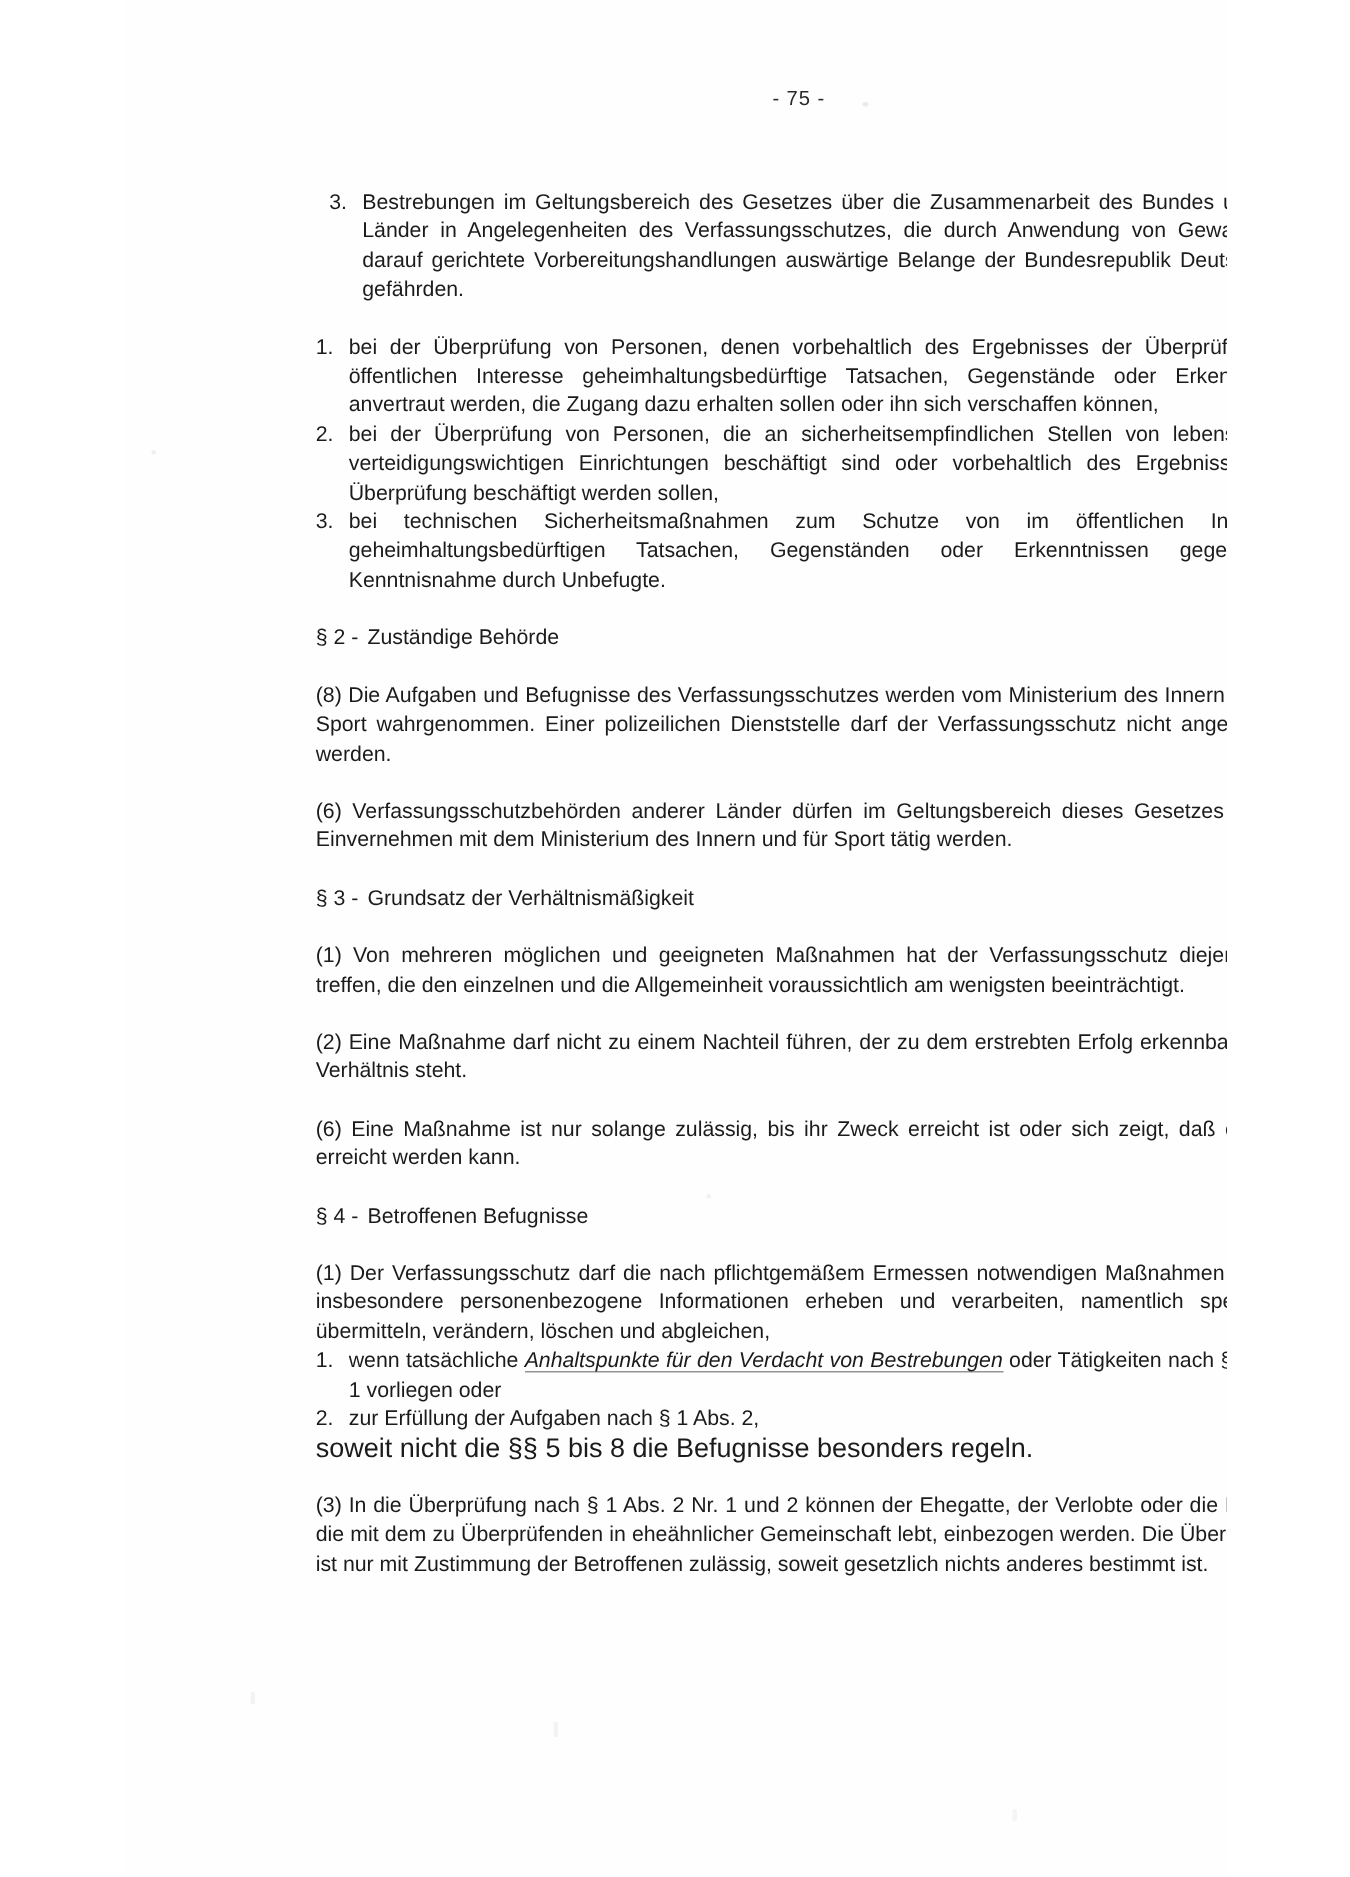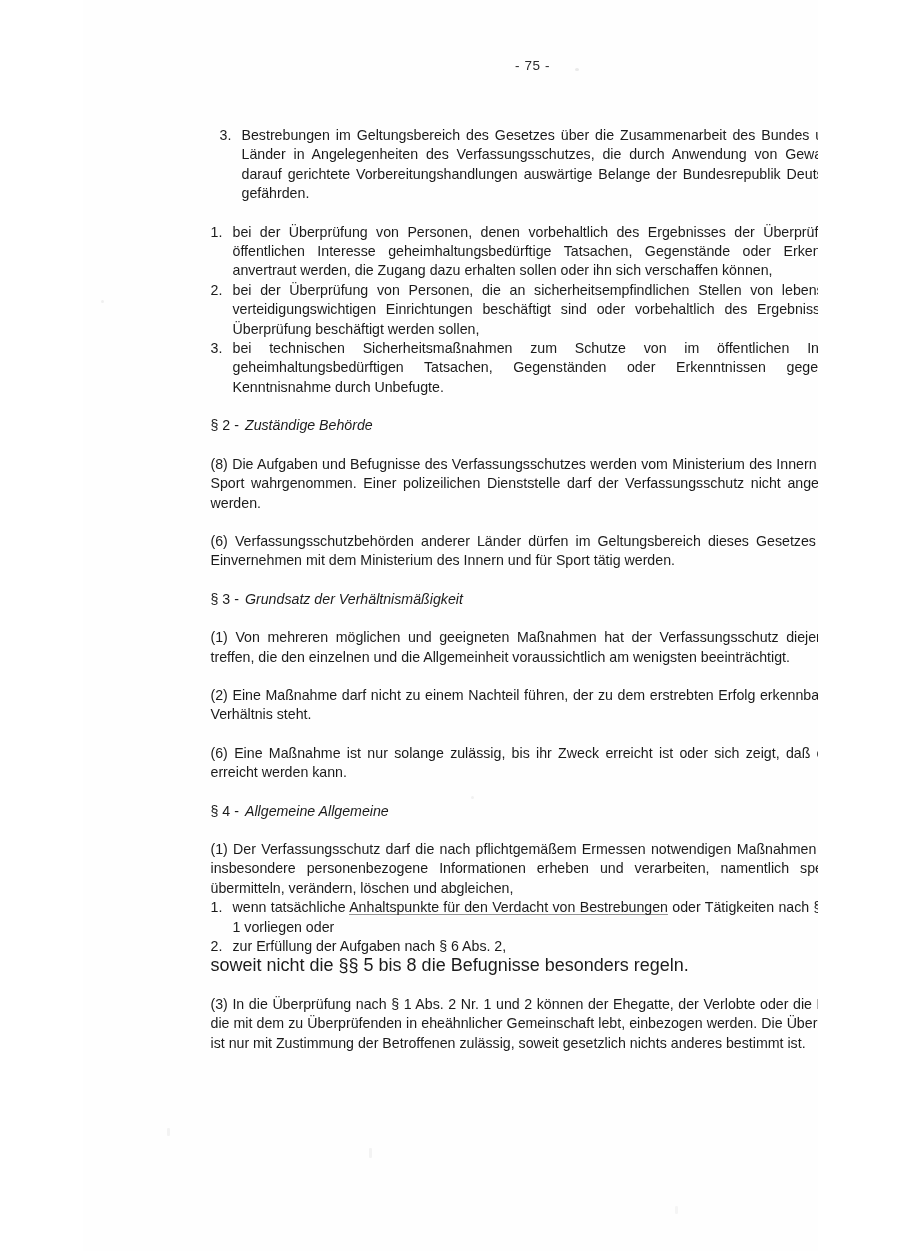--- a/index.html
+++ b/index.html
@@ -67,21 +67,20 @@
   }
   .heading .sec-no {
     font-style: normal;
     font-weight: 400;
   }
   .heading .sec-dash {
     font-style: normal;
     padding: 0 6px 0 4px;
   }
   .heading .sec-title {
-    font-style: italic;
   }
 
   
   .numlist {
     list-style: none;
     margin: 0 0 19px 0;
     padding: 0;
   }
   .numlist.tight { margin-bottom: 0; }
   .numlist > li {
@@ -112,20 +111,21 @@
     margin: 0 0 19px 0;
   }
 
   
   .marked {
     background-image: linear-gradient(to right,
         rgba(60,60,60,0.55) 0, rgba(60,60,60,0.55) 100%);
     background-repeat: repeat-x;
     background-size: 3px 1px;
     background-position: 0 1.02em;
+    font-style: italic;
   }
 </style>
 </head>
 <body>
 
 <div class="page">
 
   <div class="speck" style="left:492px;top:68px;width:4px;height:3px;opacity:.55;"></div>
   <div class="speck" style="left:18px;top:300px;width:3px;height:3px;opacity:.4;"></div>
   <div class="speck" style="left:806px;top:684px;width:3px;height:9px;opacity:.35;border-radius:1px;"></div>
@@ -173,31 +173,31 @@
 
     <div class="heading">
       <span class="sec-no">§ 3</span><span class="sec-dash">-</span><span class="sec-title">Grundsatz der Verhältnismäßigkeit</span>
     </div>
 
     <p class="para">(1) Von mehreren möglichen und geeigneten Maßnahmen hat der Verfassungsschutz diejenige zu treffen, die den einzelnen und die Allgemeinheit voraussichtlich am wenigsten beeinträchtigt.</p>
     <p class="para">(2) Eine Maßnahme darf nicht zu einem Nachteil führen, der zu dem erstrebten Erfolg erkennbar außer Verhältnis steht.</p>
     <p class="para">(6) Eine Maßnahme ist nur solange zulässig, bis ihr Zweck erreicht ist oder sich zeigt, daß er nicht erreicht werden kann.</p>
 
     <div class="heading">
-      <span class="sec-no">§ 4</span><span class="sec-dash">-</span><span class="sec-title">Allgemeine Allgemeine</span>
+      <span class="sec-no">§ 4</span><span class="sec-dash">-</span><span class="sec-title">Betroffenen Befugnisse</span>
     </div>
 
     <p class="para tight">(1) Der Verfassungsschutz darf die nach pflichtgemäßem Ermessen notwendigen Maßnahmen treffen, insbesondere personenbezogene Informationen erheben und verarbeiten, namentlich speichern, übermitteln, verändern, löschen und abgleichen,</p>
 
     <ul class="numlist tight">
       <li>
         <span class="marker">1.</span><span>wenn tatsächliche </span><span class="marked">Anhaltspunkte für den Verdacht von Bestrebungen</span><span> oder Tätigkeiten nach § 1 Abs. 1 vorliegen oder</span>
       </li>
       <li>
-        <span class="marker">2.</span><span>zur Erfüllung der Aufgaben nach § 6 Abs. 2,</span>
+        <span class="marker">2.</span><span>zur Erfüllung der Aufgaben nach § 1 Abs. 2,</span>
       </li>
     </ul>
 
     <p class="list-tail">soweit nicht die §§ 5 bis 8 die Befugnisse besonders regeln.</p>
 
     <p class="para">(3) In die Überprüfung nach § 1 Abs. 2 Nr. 1 und 2 können der Ehegatte, der Verlobte oder die Person, die mit dem zu Überprüfenden in eheähnlicher Gemeinschaft lebt, einbezogen werden. Die Überprüfung ist nur mit Zustimmung der Betroffenen zulässig, soweit gesetzlich nichts anderes bestimmt ist.</p>
 
   </div>
 </div>
 

